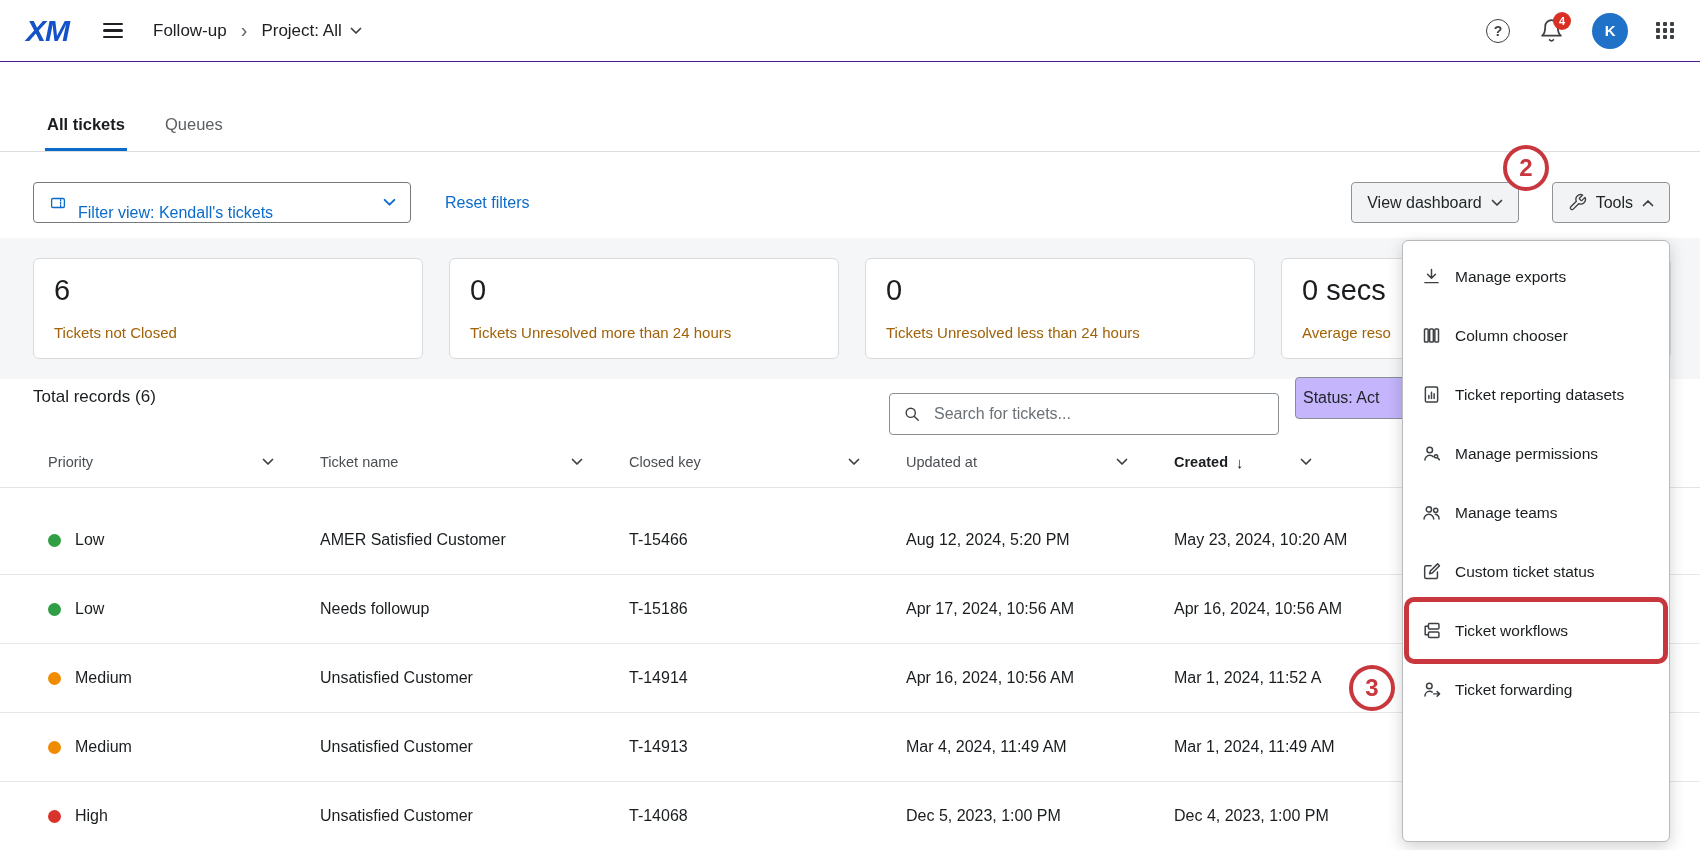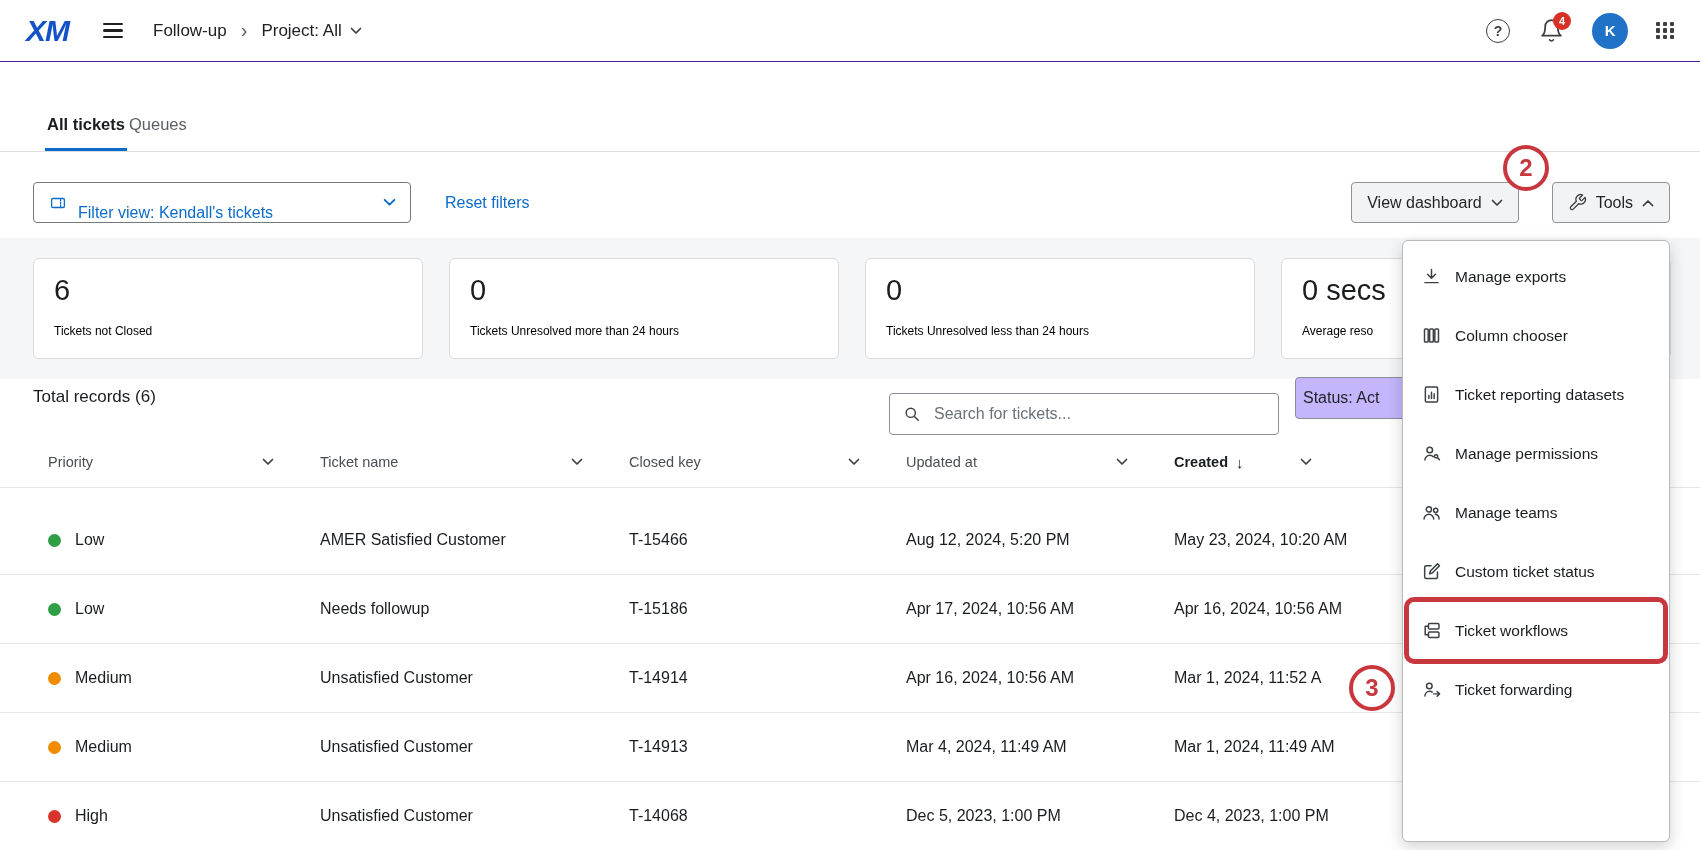--- a/index.html
+++ b/index.html
@@ -21,41 +21,41 @@
   .bell-wrap{position:relative;width:26px;height:26px;}
   .badge{position:absolute;top:-6px;right:-7px;min-width:18px;height:18px;border-radius:9px;background:#d93025;
          color:#fff;font-size:11px;font-weight:700;display:flex;align-items:center;justify-content:center;padding:0 3px;box-sizing:border-box;}
   .avatar{width:36px;height:36px;border-radius:50%;background:#1f72c8;color:#fff;font-size:15px;font-weight:700;
           display:flex;align-items:center;justify-content:center;}
   .grid-icon{display:grid;grid-template-columns:repeat(3,4.4px);grid-template-rows:repeat(3,4.4px);gap:2.4px;}
   .grid-icon i{background:#3c4043;border-radius:1px;}
 
   
   .tabs-row{position:absolute;top:97px;left:0;right:0;height:55px;border-bottom:1px solid #dcdde0;
-            display:flex;align-items:stretch;padding-left:45px;box-sizing:border-box;background:#fff;}
+            display:flex;align-items:stretch;padding-left:45px;gap:36px;box-sizing:border-box;background:#fff;}
   .tab{display:flex;align-items:center;font-size:16.5px;color:#5b6065;cursor:pointer;padding:0 2px;}
   .tab.active{font-weight:700;color:#1a1d1f;box-shadow:inset 0 -3px 0 #0b6bcb;}
 
   
   .filter-row{position:absolute;top:182px;left:33px;right:30px;height:41px;display:flex;align-items:center;}
   .filter-view{width:378px;height:41px;border:1px solid #75797c;border-radius:4px;background:#fff;display:flex;
                align-items:center;gap:10px;padding:0 14px;box-sizing:border-box;color:#0b6bcb;font-size:16px;cursor:pointer;}
   .filter-view .grow{flex:1;margin-top:20px;}
   .reset-link{margin-left:34px;color:#0b6bcb;font-size:16px;cursor:pointer;}
   .fr-right{margin-left:auto;display:flex;gap:33px;}
   .btn{height:41px;border:1px solid #8f9396;border-radius:4px;background:#f1f3f4;display:flex;align-items:center;
        gap:9px;padding:0 15px;box-sizing:border-box;font-size:16px;color:#1f2326;cursor:pointer;}
 
   
   .stats{position:absolute;top:238px;left:0;right:0;height:141px;background:#f5f6f7;display:flex;gap:26px;
          padding:20px 33px;box-sizing:border-box;}
   .stat-card{flex:0 0 390px;height:101px;background:#fff;border:1px solid #d9dadb;border-radius:6px;
              padding:15px 20px;box-sizing:border-box;}
   .stat-value{font-size:29px;color:#1a1d1f;}
-  .stat-label{font-size:12px;color:#000000;margin-top:17px;}
+  .stat-label{font-size:15px;color:#a16207;margin-top:17px;}
 
   
   .total-records{position:absolute;top:387px;left:33px;font-size:17px;color:#1a1d1f;}
   .search-box{position:absolute;top:393px;left:889px;width:390px;height:42px;border:1px solid #898e92;border-radius:4px;
               background:#fff;display:flex;align-items:center;gap:10px;padding:0 12px;box-sizing:border-box;color:#5f6368;}
   .search-box input{border:none;outline:none;flex:1;font-size:16px;font-family:inherit;color:#1a1d1f;background:transparent;}
   .search-box input::placeholder{color:#6b7176;}
   .status-btn{position:absolute;top:377px;left:1295px;width:210px;height:42px;background:#c4b5fd;border:1px solid #898e92;
               border-radius:4px;display:flex;align-items:center;padding:0 7px;box-sizing:border-box;font-size:16px;color:#1f2326;cursor:pointer;}
 

